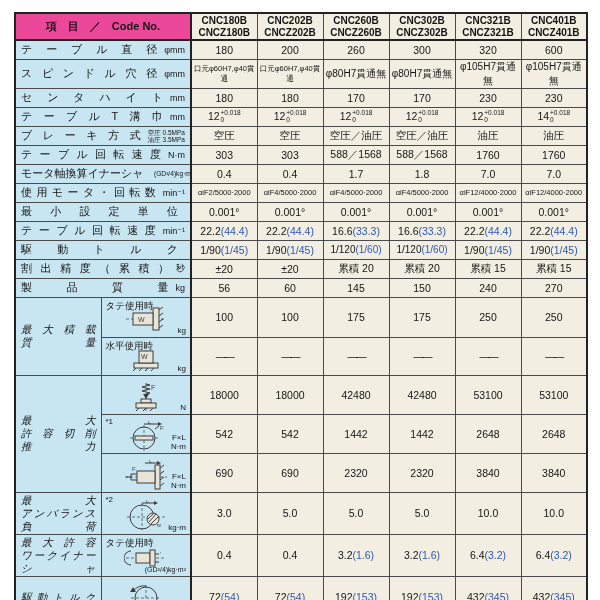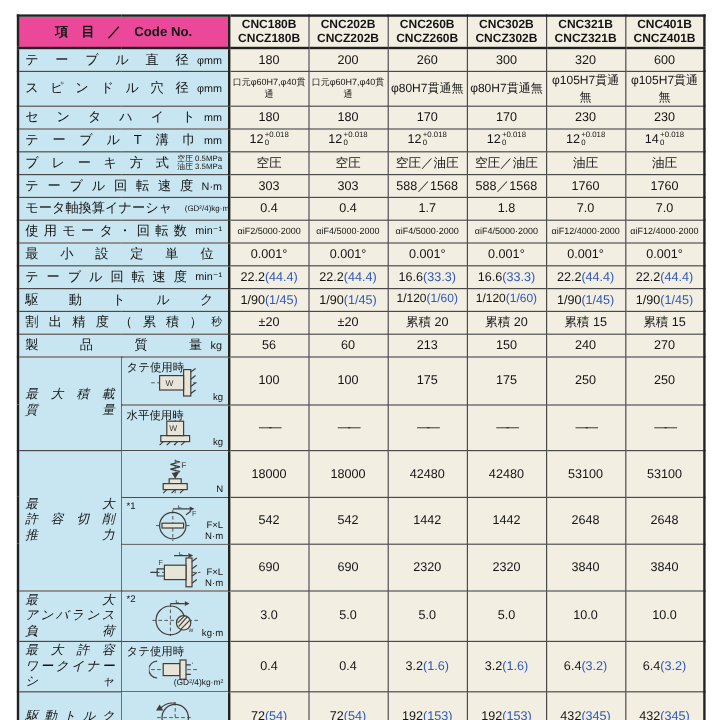--- a/index.html
+++ b/index.html
@@ -269,21 +269,21 @@
         </tr>
         <tr class="h-s">
           <td class="lbl" colspan="2">
             <div class="lrow">
               <span class="jl">製品質量</span>
               <span class="unit">kg</span>
             </div>
           </td>
           <td class="val">56</td>
           <td class="val">60</td>
-          <td class="val">213</td>
+          <td class="val">145</td>
           <td class="val">150</td>
           <td class="val">240</td>
           <td class="val">270</td>
         </tr>
         <tr style="height: 40px;">
           <td class="glbl" rowspan="2">
             <div>最大積載</div>
             <div>質量</div>
           </td>
           <td class="sub">

